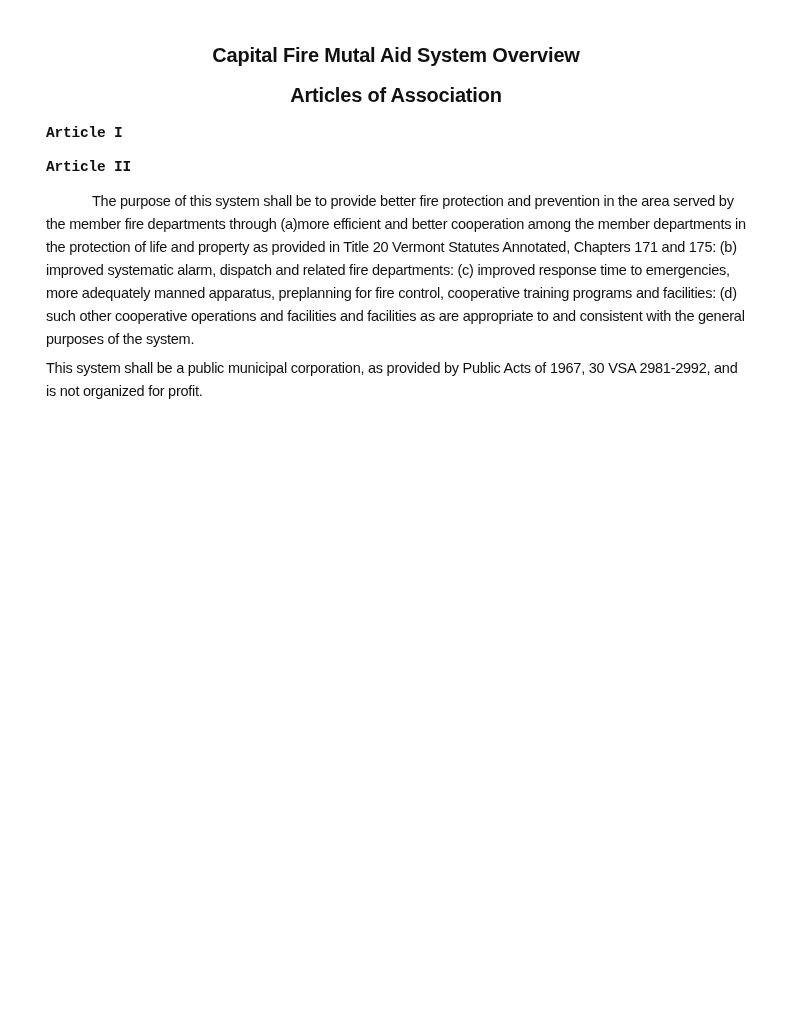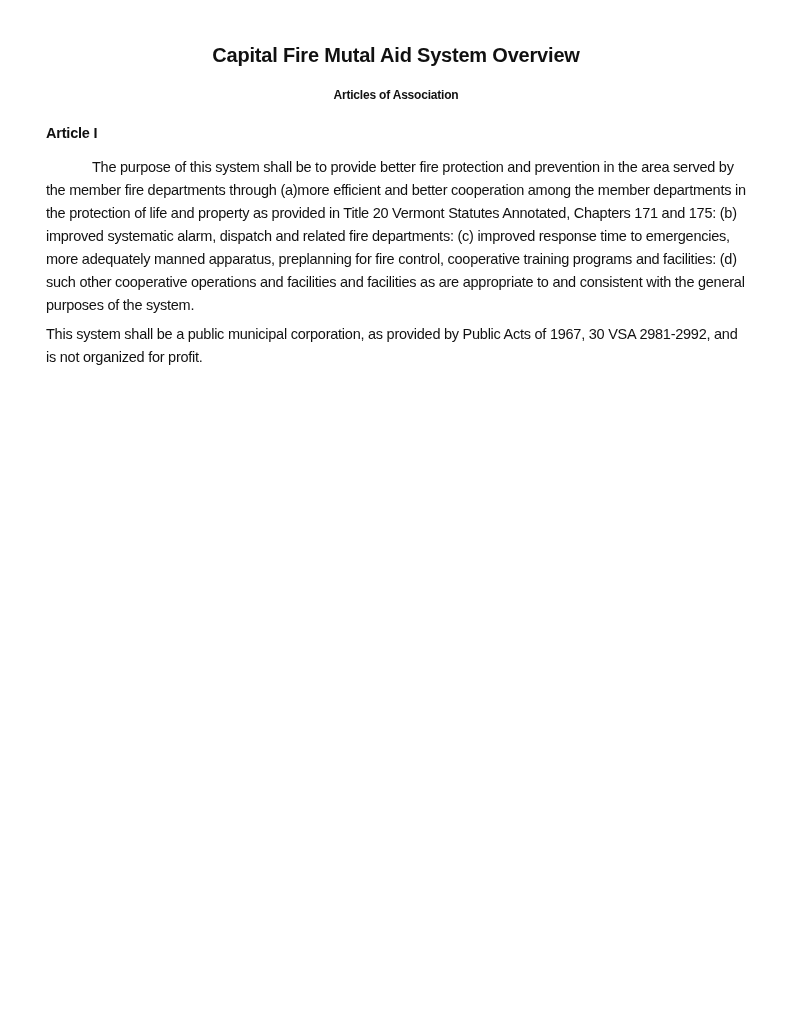--- a/index.html
+++ b/index.html
@@ -20,33 +20,34 @@
   }
   .doc-title {
     font-size: 20px;
     line-height: 26px;
     font-weight: bold;
     text-align: center;
     margin: 0 0 17px 0;
     letter-spacing: -0.2px;
   }
   .doc-subtitle {
-    font-size: 12px;
+    font-size: 20px;
     line-height: 21px;
     font-weight: bold;
     text-align: center;
     margin: 0 0 16px 0;
     letter-spacing: -0.2px;
   }
   .article-heading {
     font-size: 14.5px;
     line-height: 23px;
     font-weight: bold;
     margin: 4px 0 11px 0;
     letter-spacing: -0.2px;
+    font-family: Liberation Mono, monospace;
   }
   .para {
     font-size: 14.5px;
     line-height: 23px;
     margin: 0 0 11px 0;
     letter-spacing: -0.25px;
     text-align: left;
   }
   .para.indented {
     text-indent: 46px;
@@ -60,18 +61,19 @@
 
 <div class="page">
 
   <h1 class="doc-title">Capital Fire Mutal Aid System Overview</h1>
 
   <h2 class="doc-subtitle">Articles of Association</h2>
 
   <h3 class="article-heading">Article I</h3>
 
 
+  <h3 class="article-heading">Article II</h3>
 
   <p class="para indented tight">The purpose of this system shall be to provide better fire protection and prevention in the area served by the member fire departments through (a)more efficient and better cooperation among the member departments in the protection of life and property as provided in Title 20 Vermont Statutes Annotated, Chapters 171 and 175: (b) improved systematic alarm, dispatch and related fire departments: (c) improved response time to emergencies, more adequately manned apparatus, preplanning for fire control, cooperative training programs and facilities: (d) such other cooperative operations and facilities and facilities as are appropriate to and consistent with the general purposes of the system.</p>
 
   <p class="para">This system shall be a public municipal corporation, as provided by Public Acts of 1967, 30 VSA 2981-2992, and is not organized for profit.</p>
 
 </div>
 
 </body></html>

